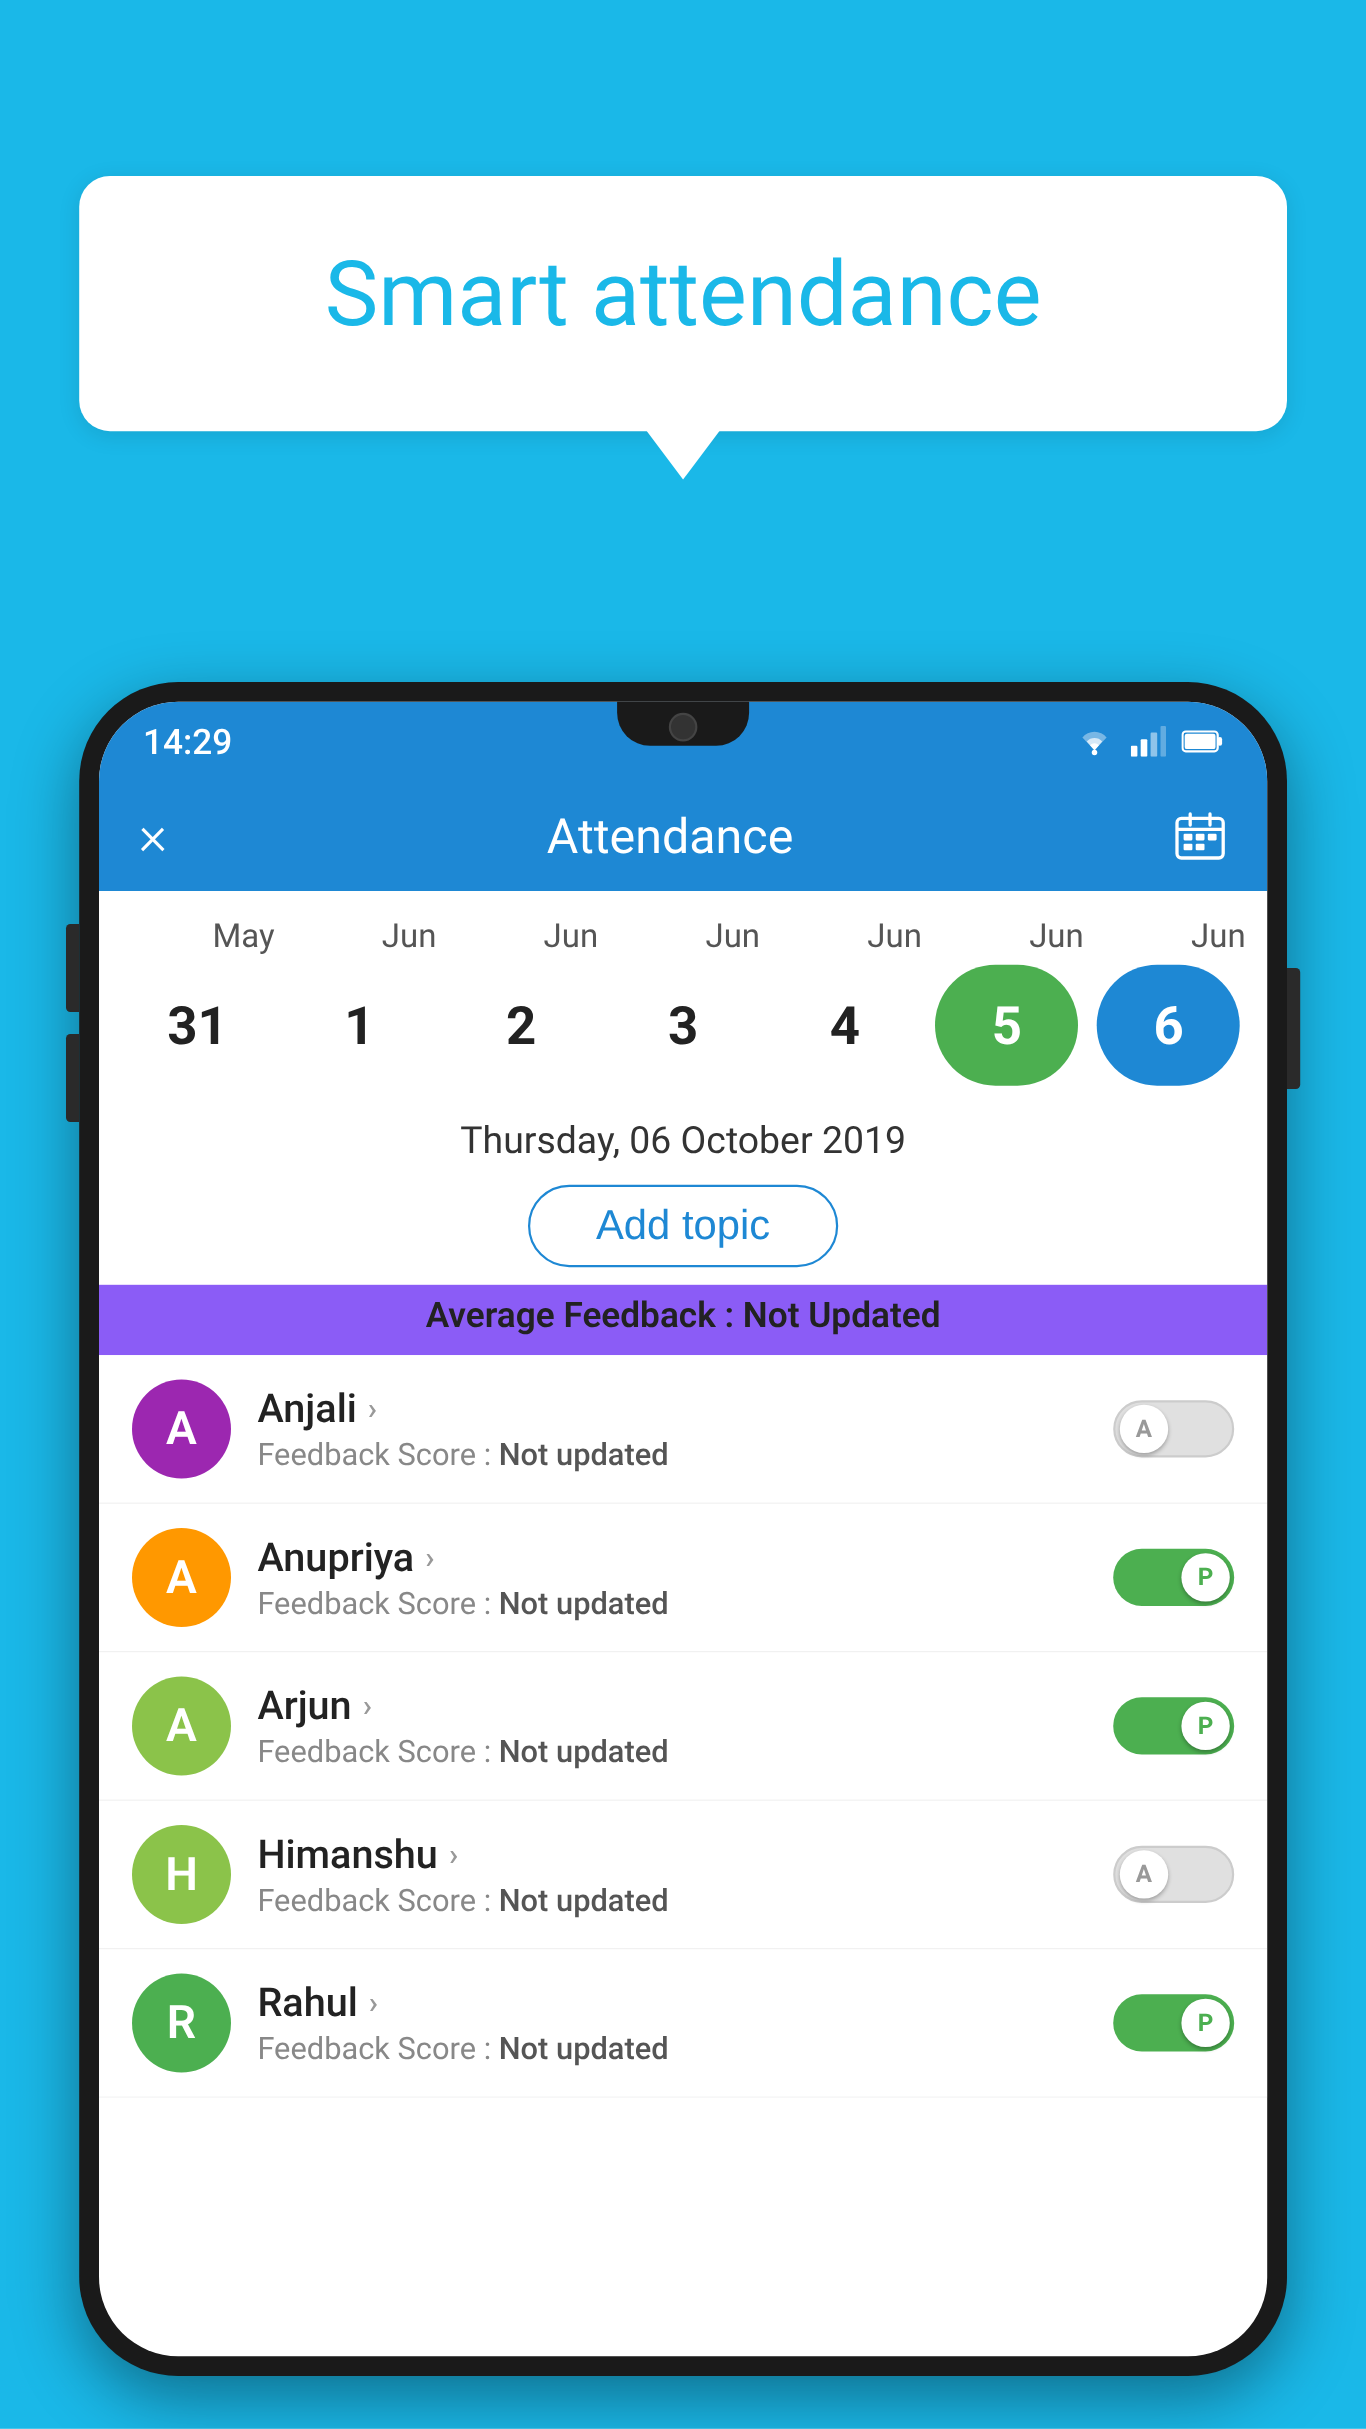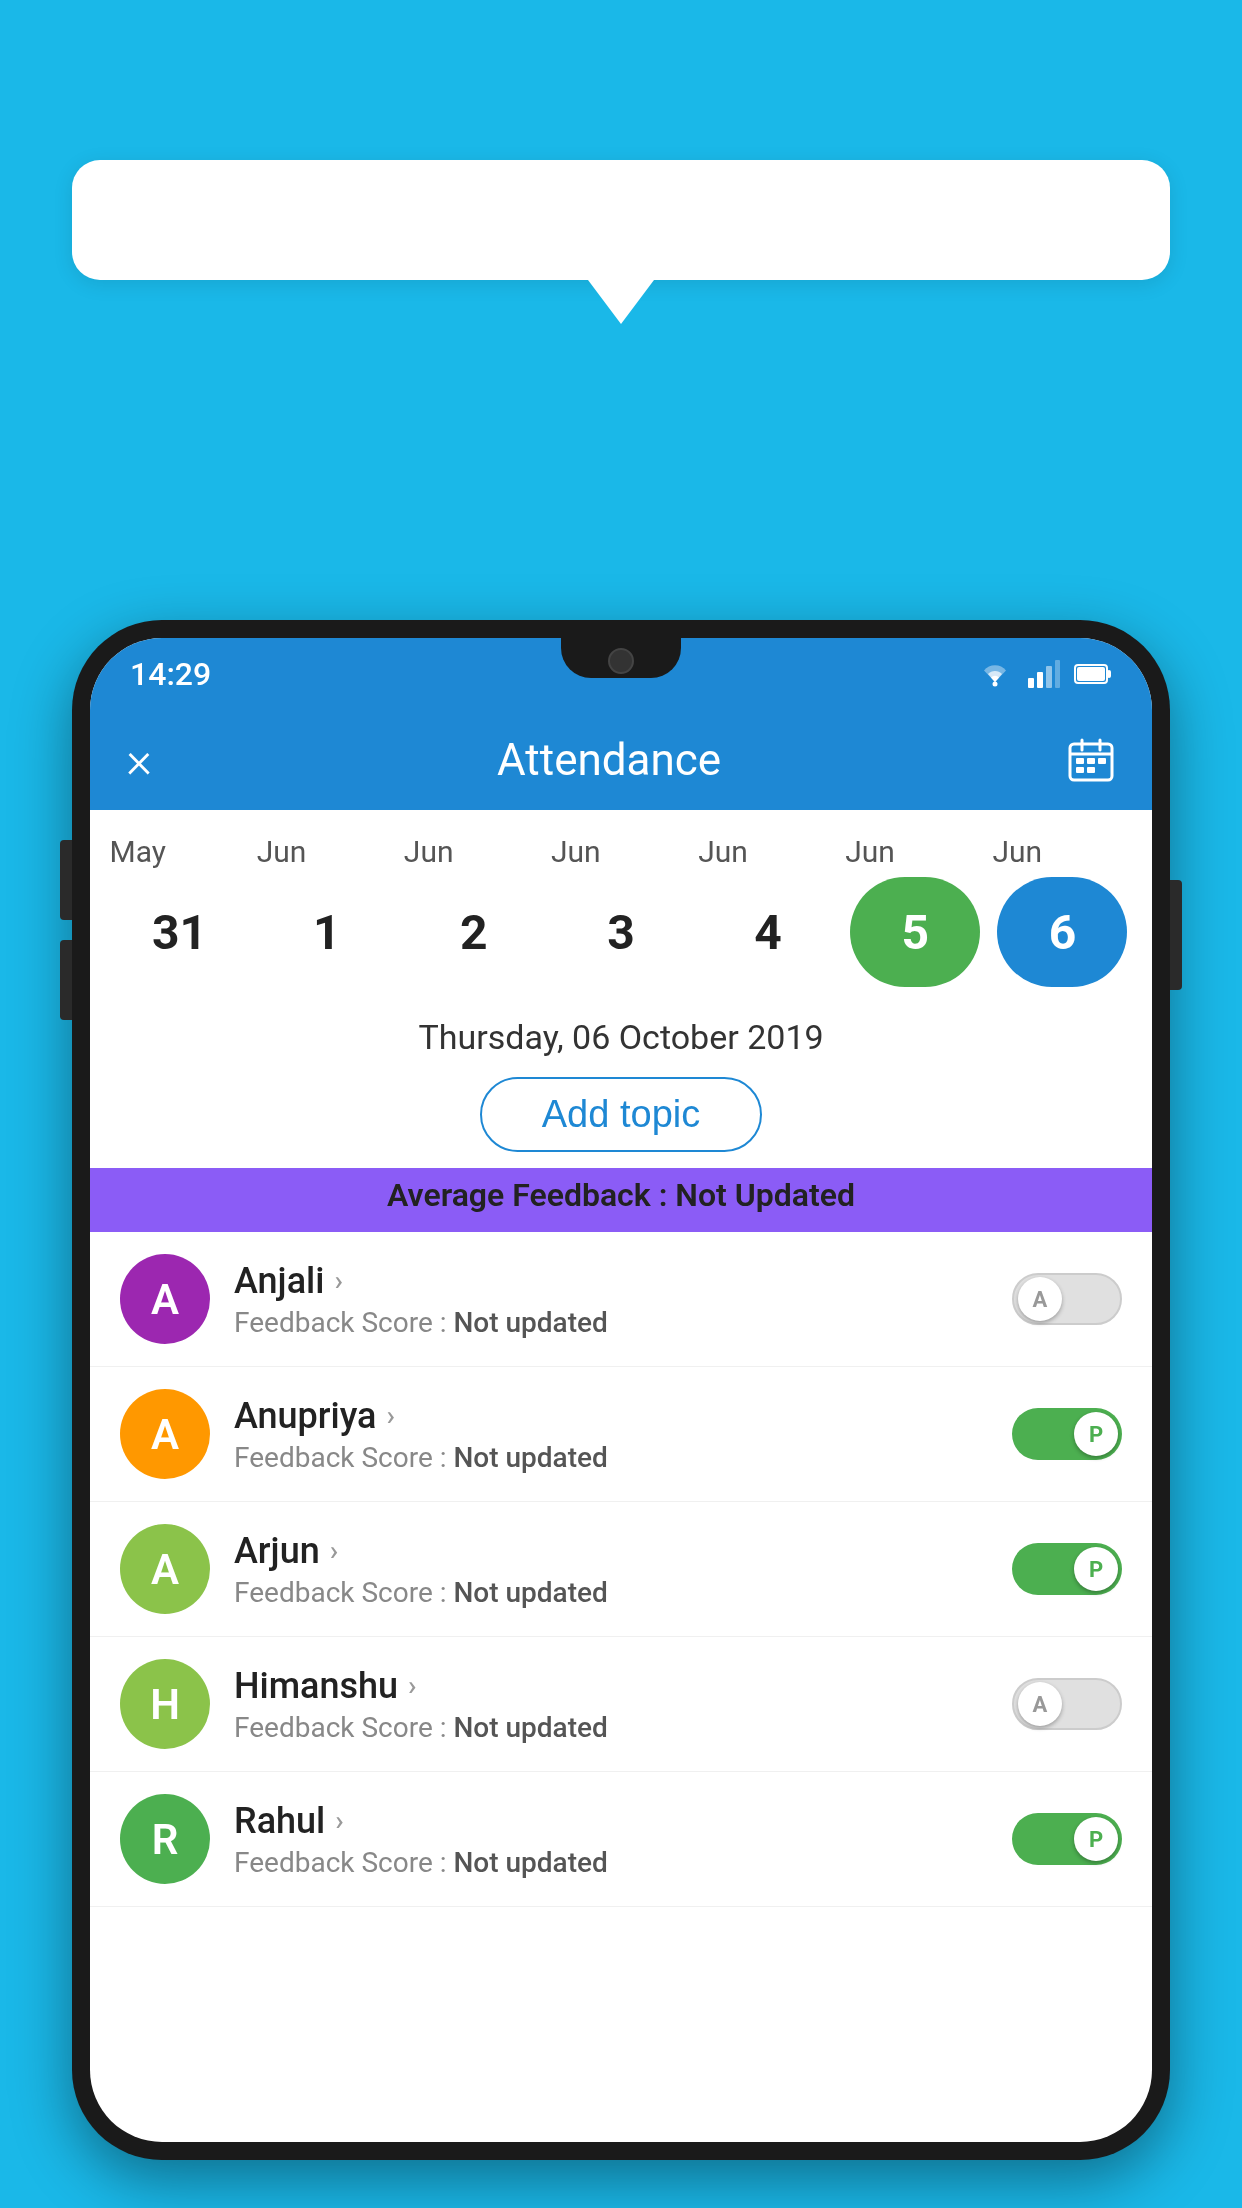--- a/index.html
+++ b/index.html
@@ -216,21 +216,21 @@
     .calendar-months {
       display: flex;
       justify-content: space-around;
       margin-bottom: 8px;
     }
 
     .cal-month {
       color: #555;
       font-size: 30px;
       width: 140px;
-      text-align: left;
+      text-align: right;
     }
 
     .calendar-dates {
       display: flex;
       justify-content: space-around;
       align-items: center;
     }
 
     .cal-date {
       width: 130px;
@@ -401,20 +401,21 @@
     }
 
     
     svg { display: inline-block; vertical-align: middle; }
   </style>
 </head>
 <body>
 
 <div class="speech-bubble-container">
   <div class="speech-bubble">
+    <h1>Smart attendance</h1>
   </div>
 </div>
 
 <div class="phone-frame">
   <div class="phone-outer">
     <div class="phone-notch"></div>
     <div class="phone-camera"></div>
     <div class="phone-btn-vol"></div>
     <div class="phone-btn-vol2"></div>
     <div class="phone-btn-power"></div>

